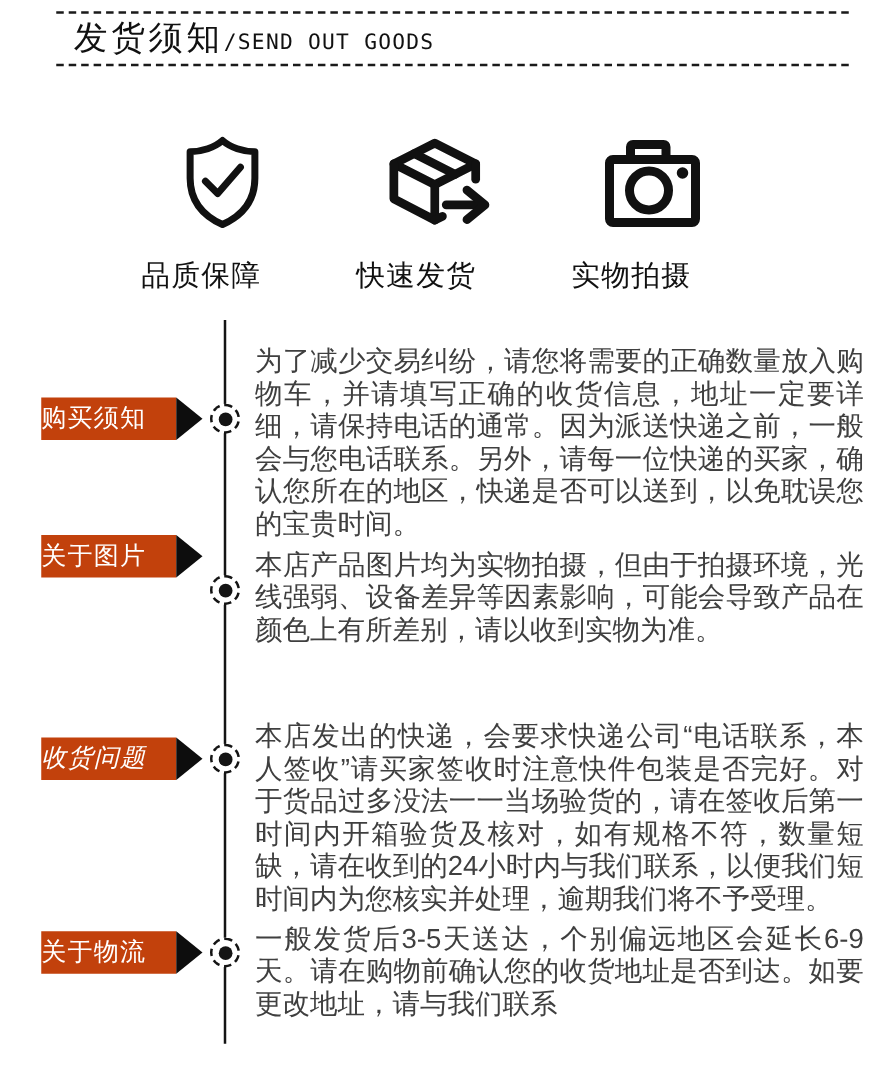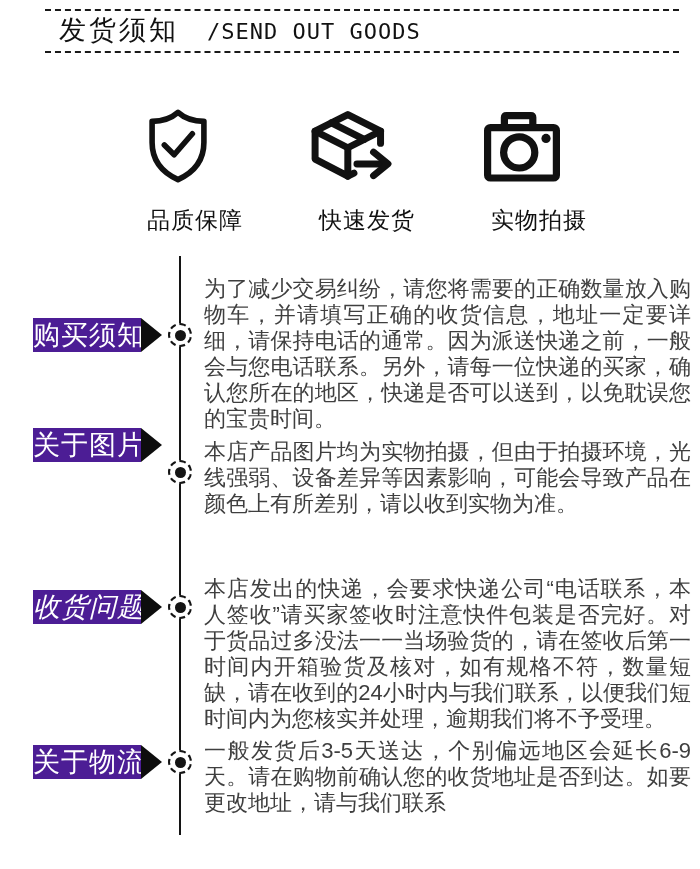--- a/index.html
+++ b/index.html
@@ -22,37 +22,36 @@
     padding: 1px 0 3px 14px;
     display: flex;
     align-items: baseline;
   }
   .title-cn {
     font-size: 27px;
     color: #111;
     letter-spacing: 3px;
   }
   .title-en {
-    font-size: 22px;
+    font-size: 17px;
     color: #111;
     font-family: "DejaVu Sans Mono", "Liberation Mono", monospace;
     letter-spacing: 1px;
-    margin-left: 28px;
   }
 
   
   .features {
     position: absolute;
     top: 96px; left: 0;
     width: 700px;
     display: flex;
     justify-content: center;
     gap: 42px;
   }
-  .feature { width: 130px; text-align: right; }
+  .feature { width: 130px; text-align: left; }
   .icon-wrap {
     height: 100px;
     display: flex;
     align-items: center;
     justify-content: center;
   }
   .icon-wrap svg { display: block; }
   .feature-label {
     margin-top: 9px;
     font-size: 23px;
@@ -80,23 +79,23 @@
     justify-content: center;
   }
   .bullet .dot { width: 11px; height: 11px; border-radius: 50%; background: #141414; }
   .b1 { top: 323px; } .b2 { top: 460px; } .b3 { top: 595px; } .b4 { top: 750px; }
 
   
   .tag {
     position: absolute;
     left: 33px;
     width: 108px; height: 34px;
-    background: #4c1d95;
+    background: #c2410c;
     color: #ffffff;
-    font-size: 27px;
+    font-size: 20px;
     letter-spacing: 1px;
     line-height: 34px;
     text-align: left;
     white-space: nowrap;
   }
   .tag::after {
     content: "";
     position: absolute;
     left: 108px; top: 0;
     width: 0; height: 0;

